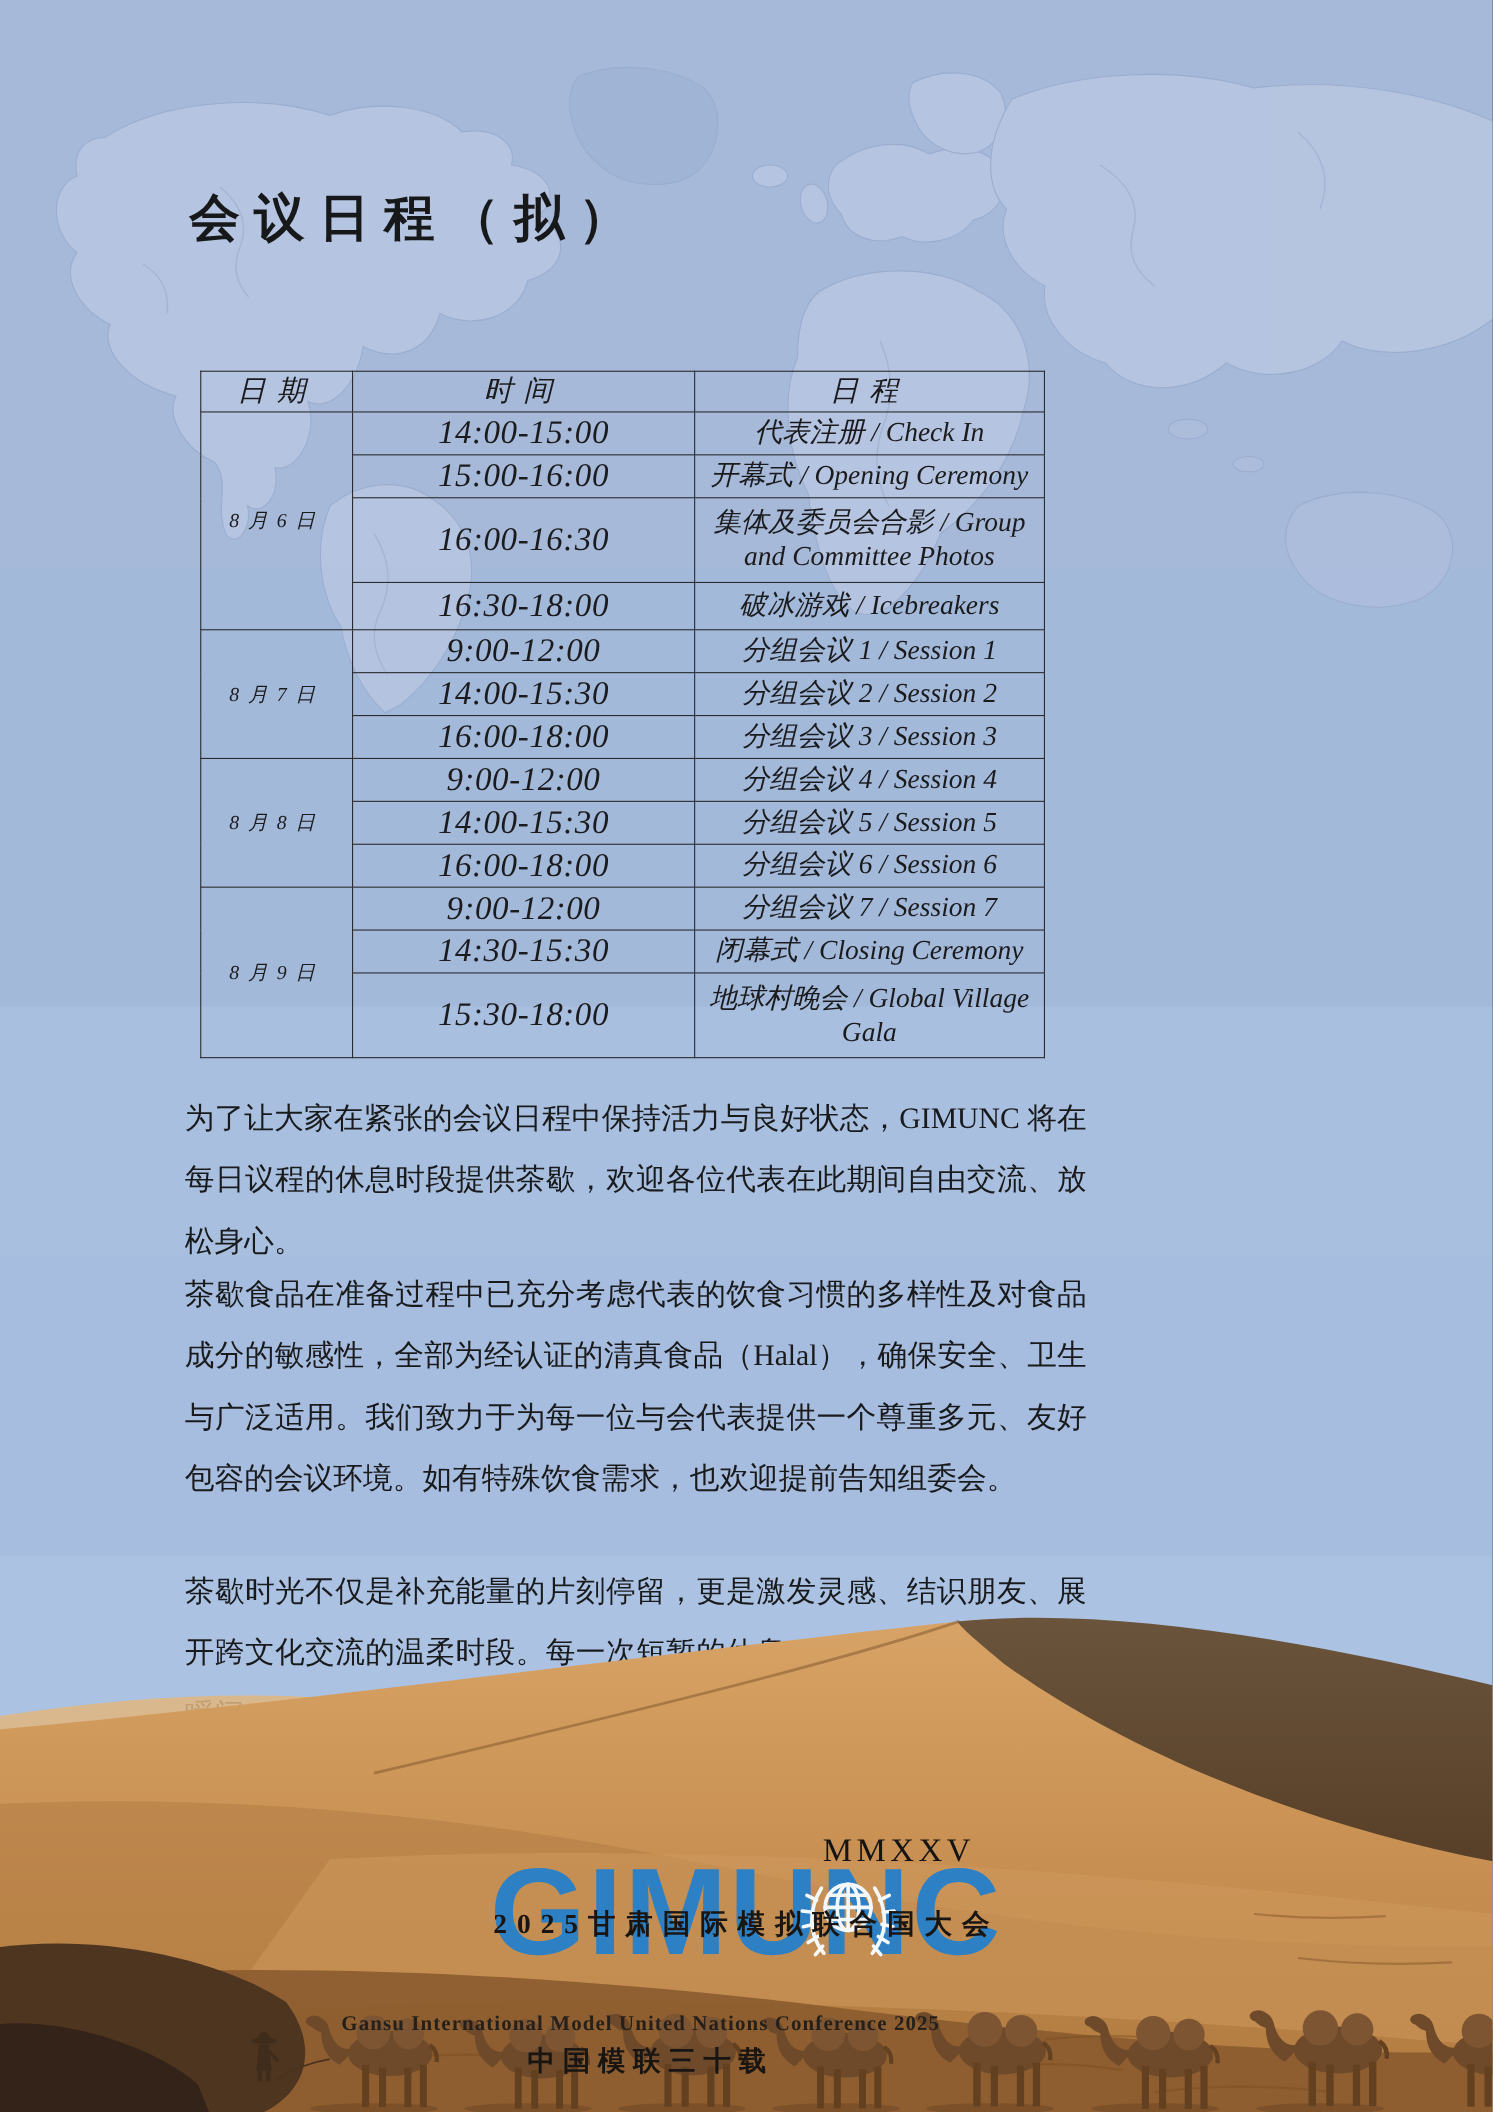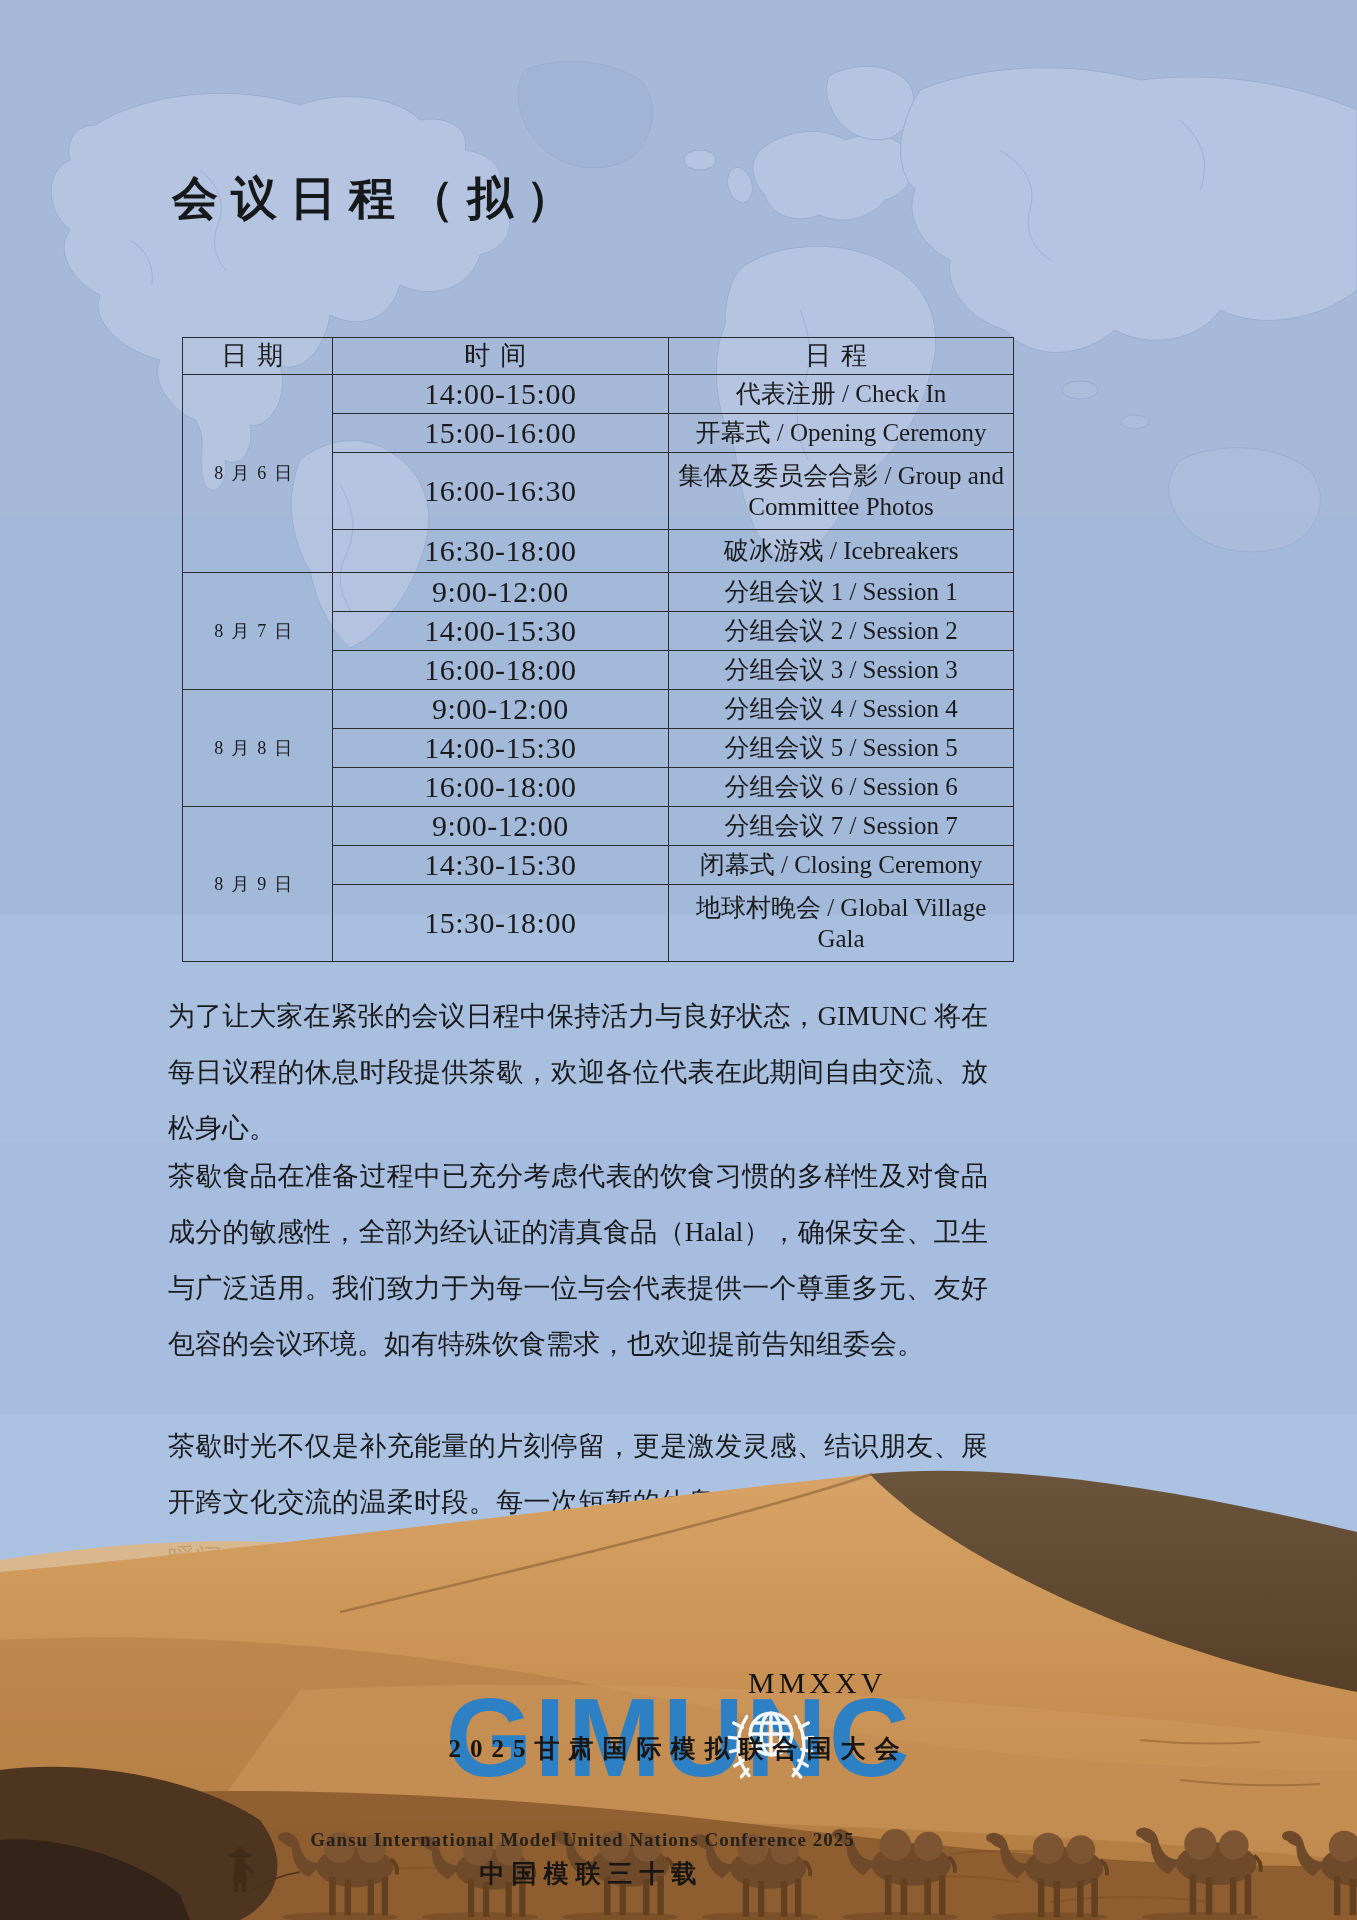--- a/index.html
+++ b/index.html
@@ -16,22 +16,22 @@
   svg{display:block;}
   
   .map{position:absolute;left:0;top:30px;width:1357px;height:620px;opacity:.8;}
   
   .title{
     position:absolute;left:172px;top:168px;font-size:46px;font-weight:bold;
     letter-spacing:13px;color:#17181a;
   }
   
   .sched{
-    position:absolute;left:182px;top:337px;width:832px;border-collapse:collapse;
-    table-layout:fixed;font-size:25px;color:#1b1b1d;
+    position:absolute;left:182px;top:337px;width:768px;border-collapse:collapse;
+    table-layout:fixed;font-size:25px;color:#1b1b1d;font-style:italic;
   }
   .sched col.c-date{width:18%;}
   .sched col.c-time{width:40.5%;}
   .sched col.c-event{width:41.5%;}
   .sched th,.sched td{
     border:1.6px solid #2c2c30;text-align:center;vertical-align:middle;
     padding:0 8px;line-height:1.25;background:transparent;font-weight:normal;
   }
   .sched th{height:36px;font-size:26px;letter-spacing:10px;}
   .sched td.date{font-size:18px;letter-spacing:8px;}

